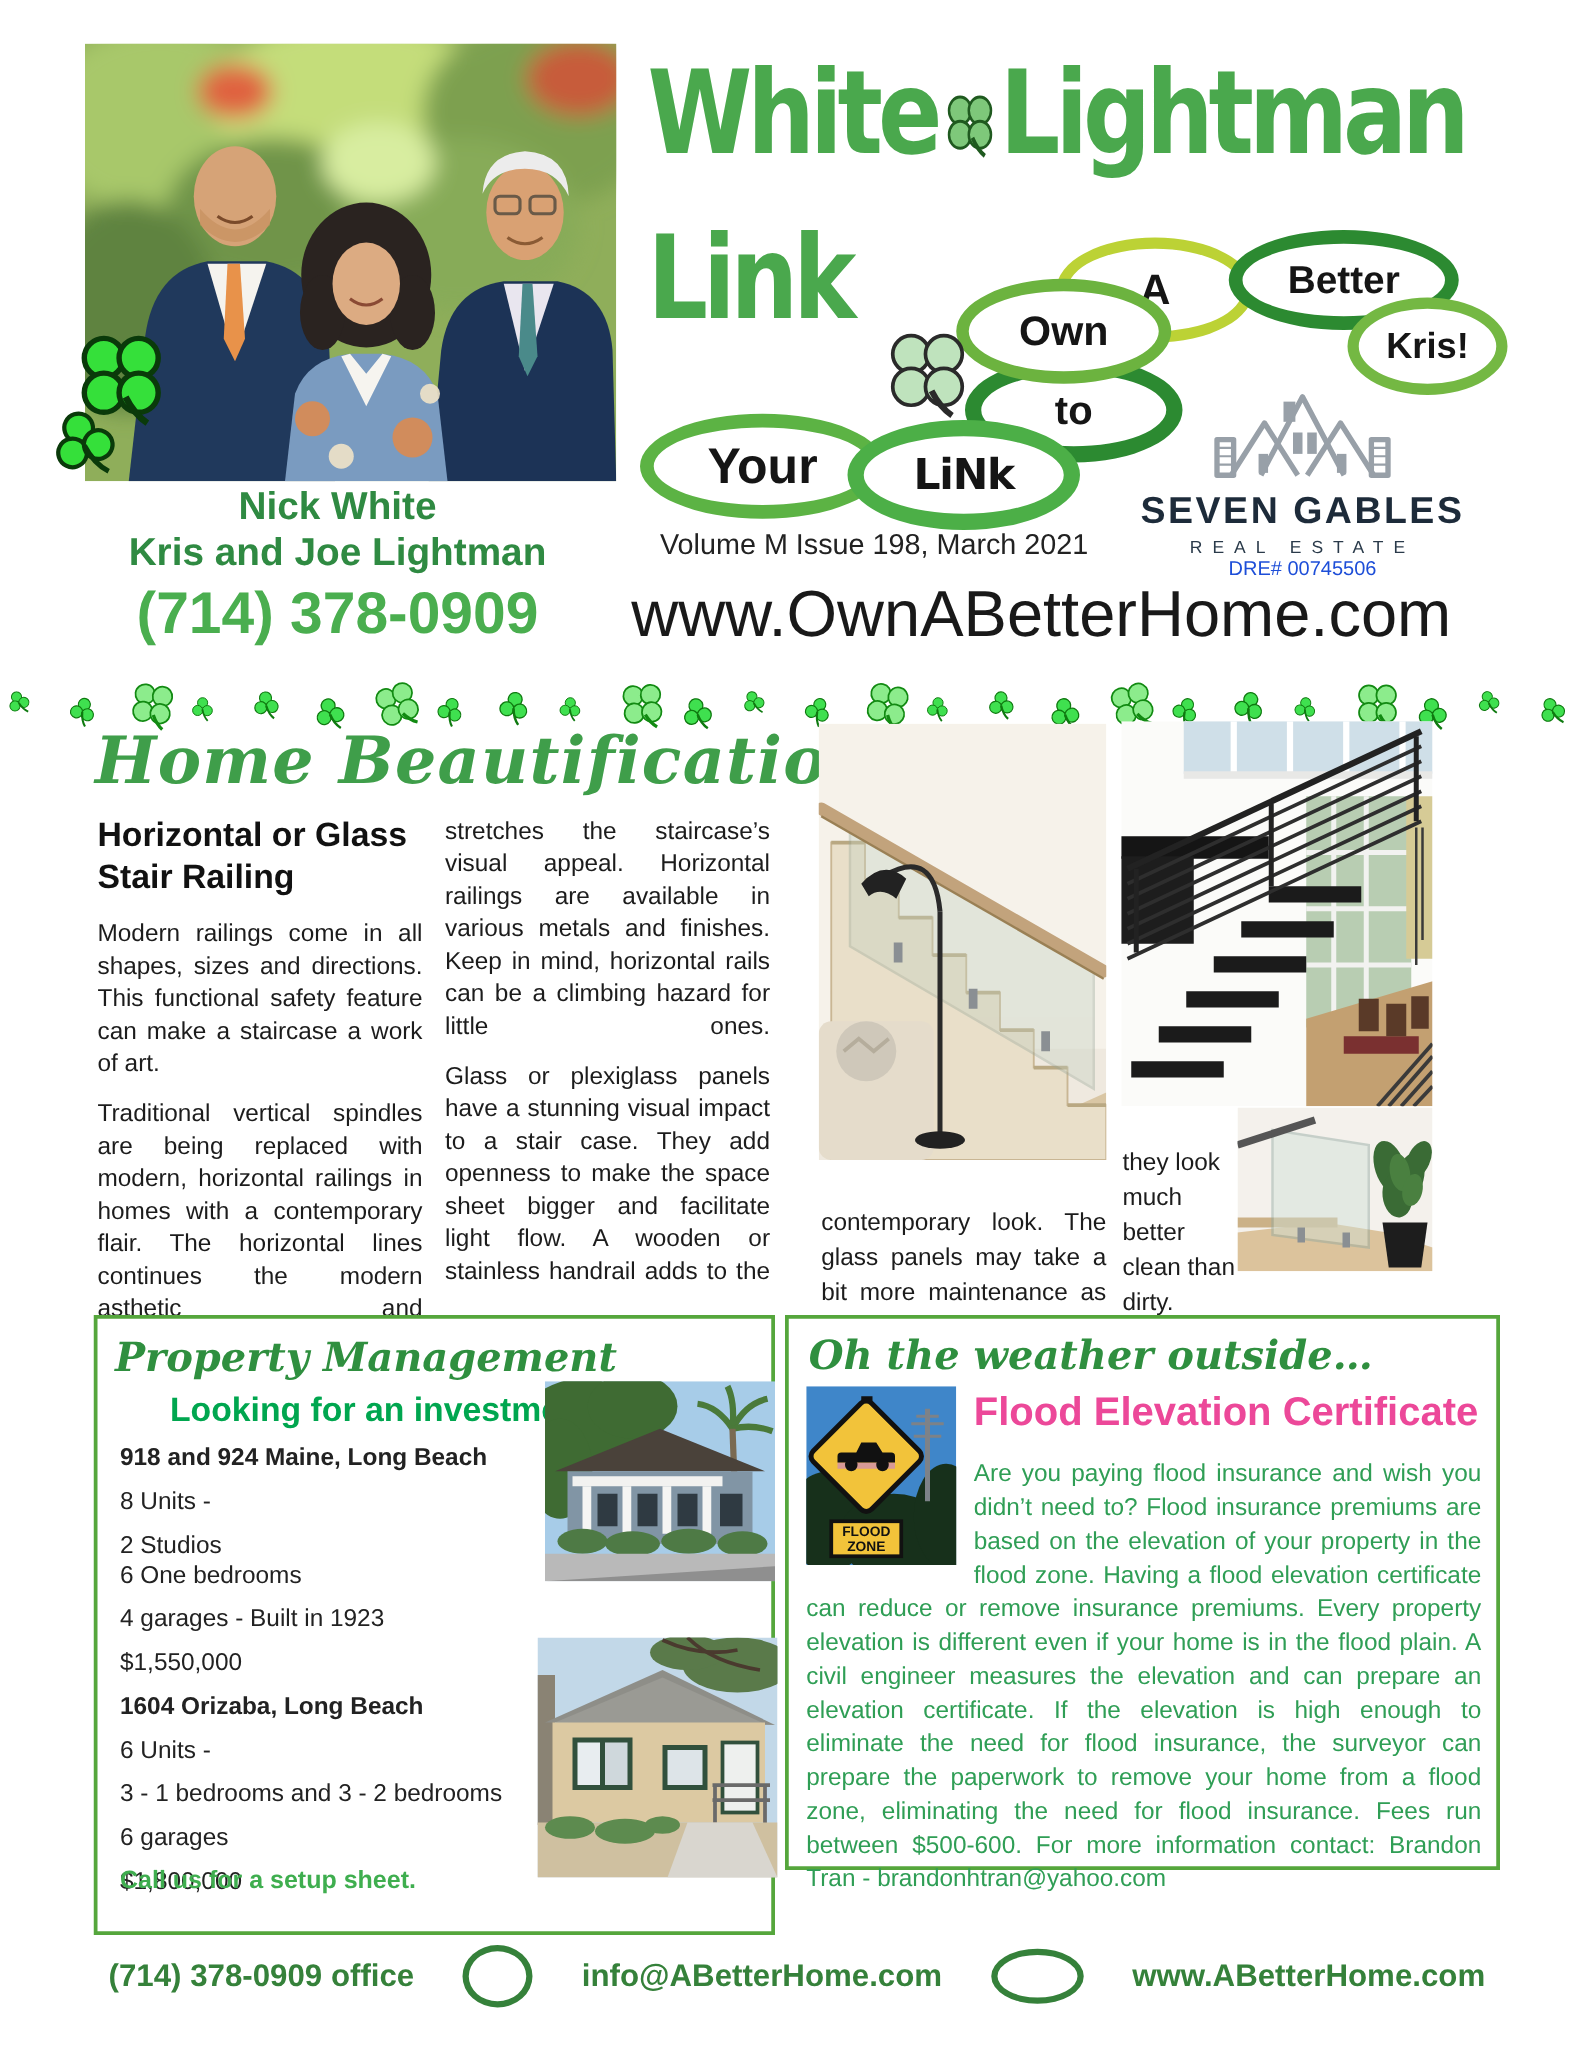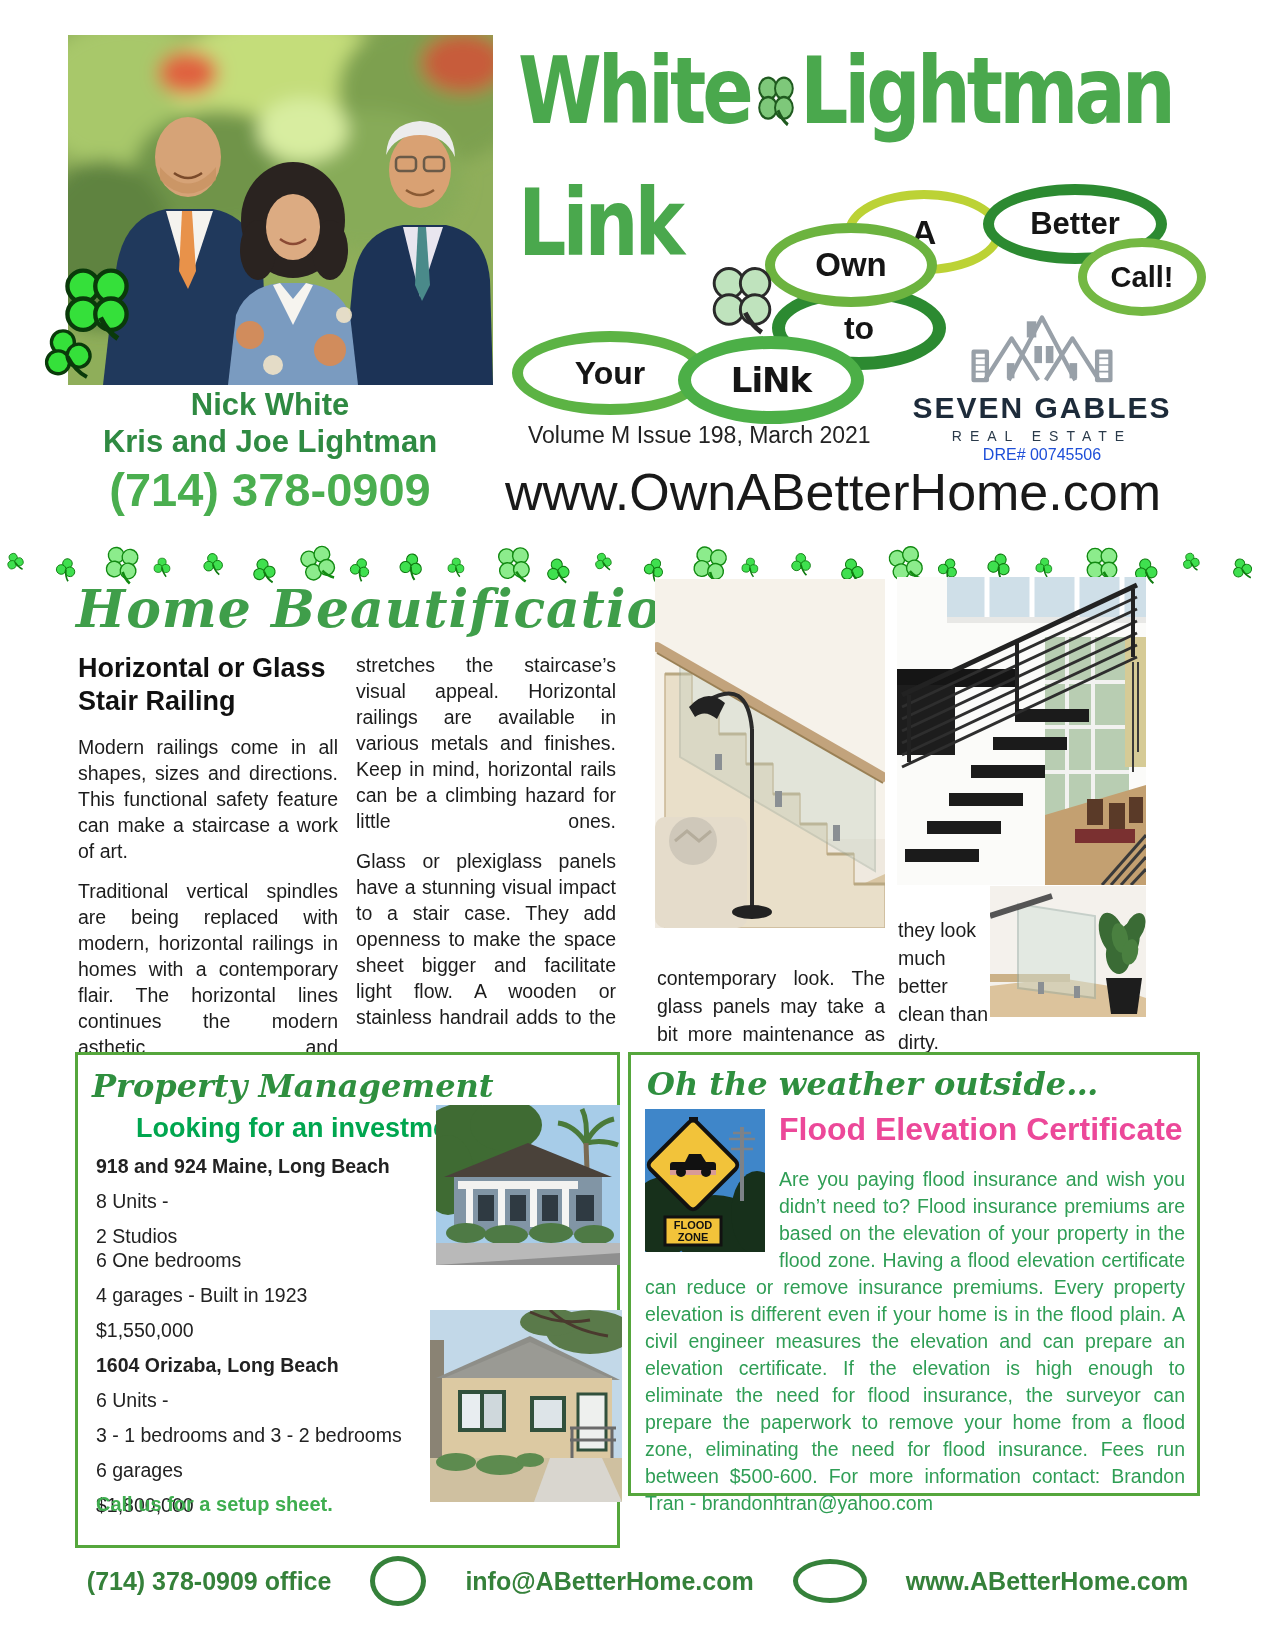--- a/index.html
+++ b/index.html
@@ -17,21 +17,21 @@
           letter-spacing:-4px;color:#4aa84d;transform:scaleY(1.22);transform-origin:left top;}
   .title-clover{width:44px;height:50px;margin:28px 2px 0 4px;}
 
   .bubble{border-radius:50%;background:#fff;display:flex;align-items:center;justify-content:center;
           font-weight:bold;color:#151515;box-sizing:border-box;}
   .b-a     {left:845px;top:190px;width:158px;height:84px;border:9px solid #bcd235;font-size:34px;z-index:1;}
   .b-better{left:983px;top:184px;width:184px;height:80px;border:11px solid #2c8a31;font-size:31px;z-index:2;}
   .b-home  {left:1078px;top:238px;width:128px;height:78px;border:9px solid #74b843;font-size:29px;z-index:3;}
   .b-to    {left:772px;top:286px;width:174px;height:84px;border:13px solid #2c8a31;font-size:32px;z-index:2;}
   .b-own   {left:765px;top:223px;width:172px;height:84px;border:10px solid #6cb33f;font-size:33px;z-index:3;}
-  .b-your  {left:512px;top:331px;width:196px;height:84px;border:11px solid #5cb344;font-size:32px;z-index:1;}
+  .b-your  {left:512px;top:331px;width:196px;height:84px;border:11px solid #5cb344;font-size:40px;z-index:1;}
   .b-link  {left:678px;top:336px;width:186px;height:88px;border:13px solid #4caf47;font-size:34px;z-index:2;
             font-family:"DejaVu Sans",sans-serif;letter-spacing:-1px;}
   .bubble-clover{left:706px;top:258px;width:72px;height:80px;z-index:4;}
 
   .agents{left:40px;top:386px;width:460px;text-align:center;color:#2f8a42;font-weight:bold;
           font-size:31px;line-height:37px;}
   .phone-big{left:40px;top:462px;width:460px;text-align:center;color:#4aae4f;font-weight:bold;font-size:47px;}
   .volume{left:528px;top:422px;font-size:23px;color:#222;}
   .website-big{left:505px;top:462px;width:620px;font-size:52px;color:#191919;white-space:nowrap;}
 
@@ -183,21 +183,21 @@
   </div>
   <div class="abs title2">Link</div>
 
   <div class="abs bubble b-a">
       <span>A</span>
     </div>
   <div class="abs bubble b-better">
       <span>Better</span>
     </div>
   <div class="abs bubble b-home">
-      <span>Call!</span>
+      <span>Kris!</span>
     </div>
   <div class="abs bubble b-to">
       <span>to</span>
     </div>
   <div class="abs bubble b-own">
       <span>Own</span>
     </div>
   <div class="abs bubble b-your">
       <span>Your</span>
     </div>

